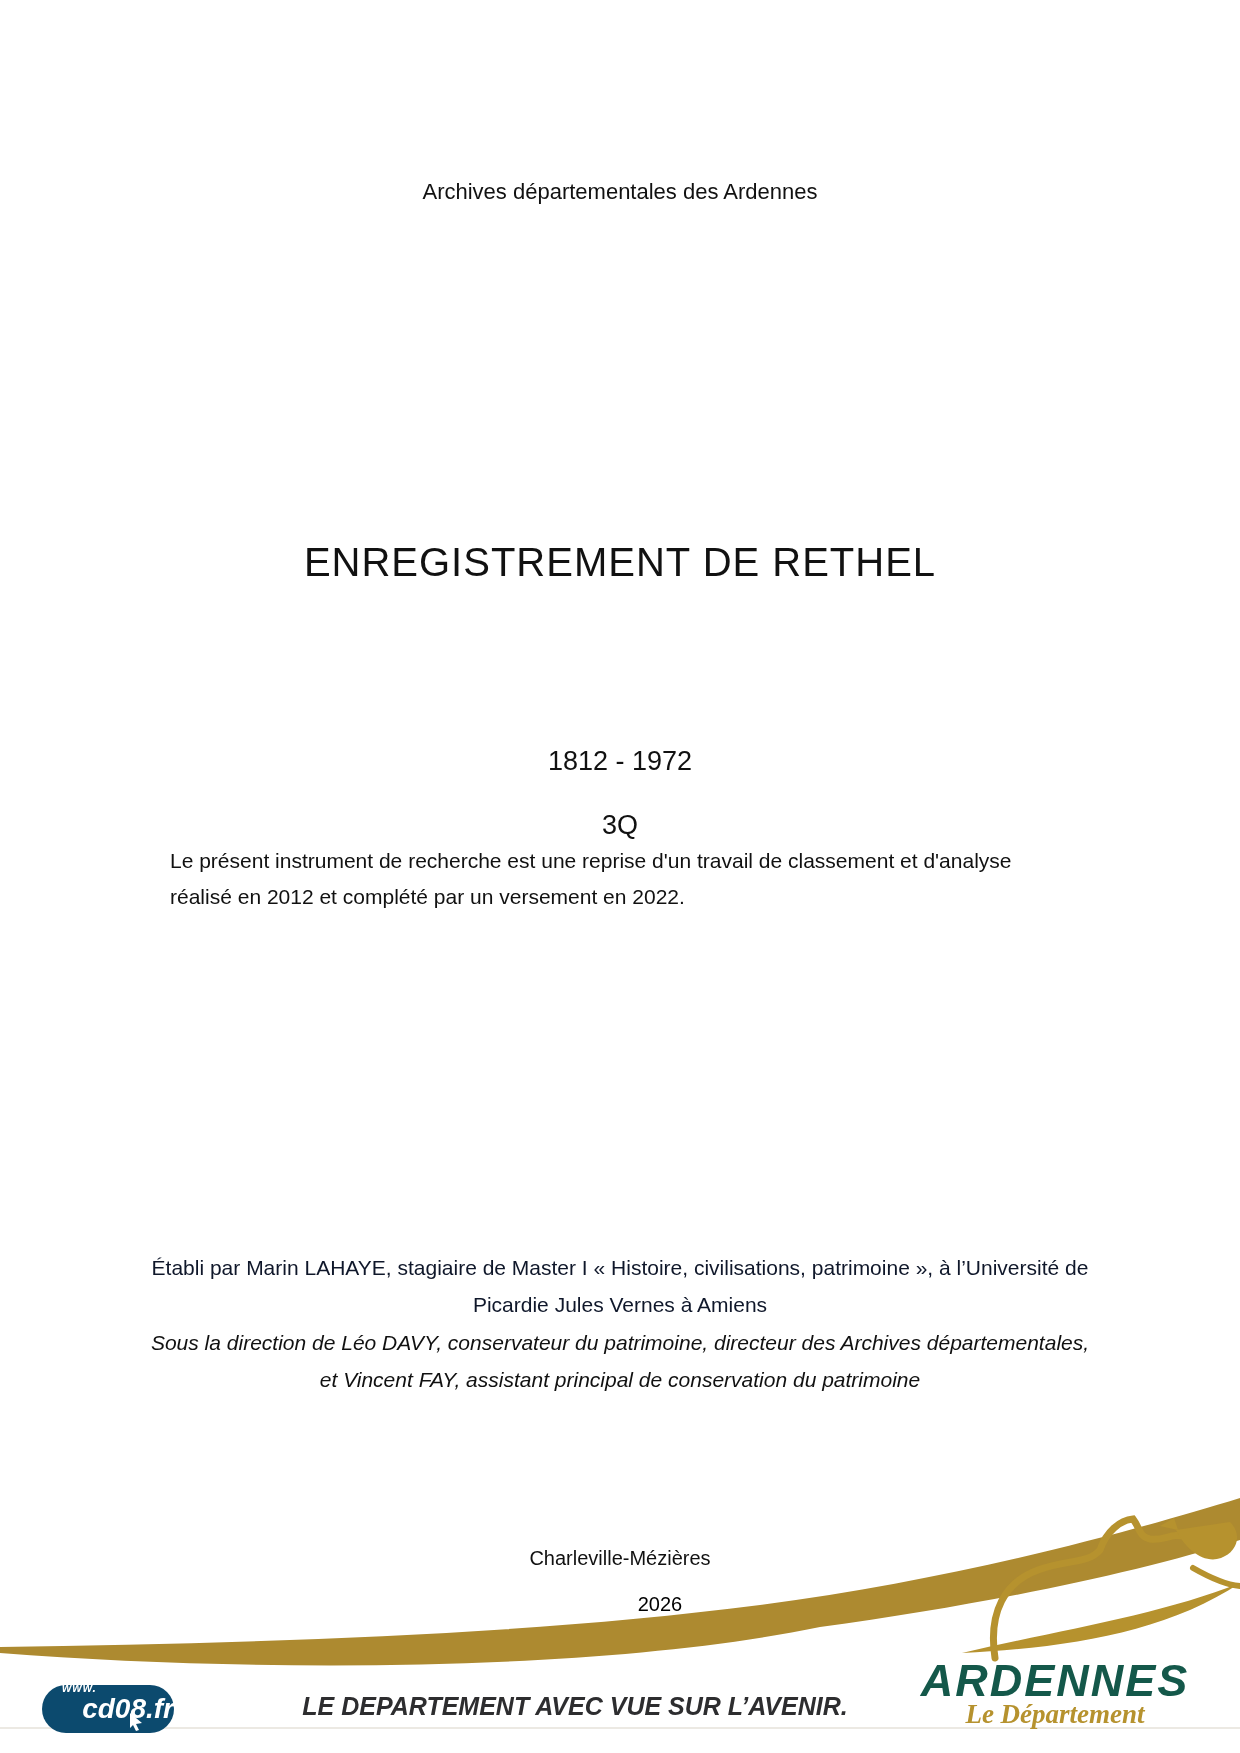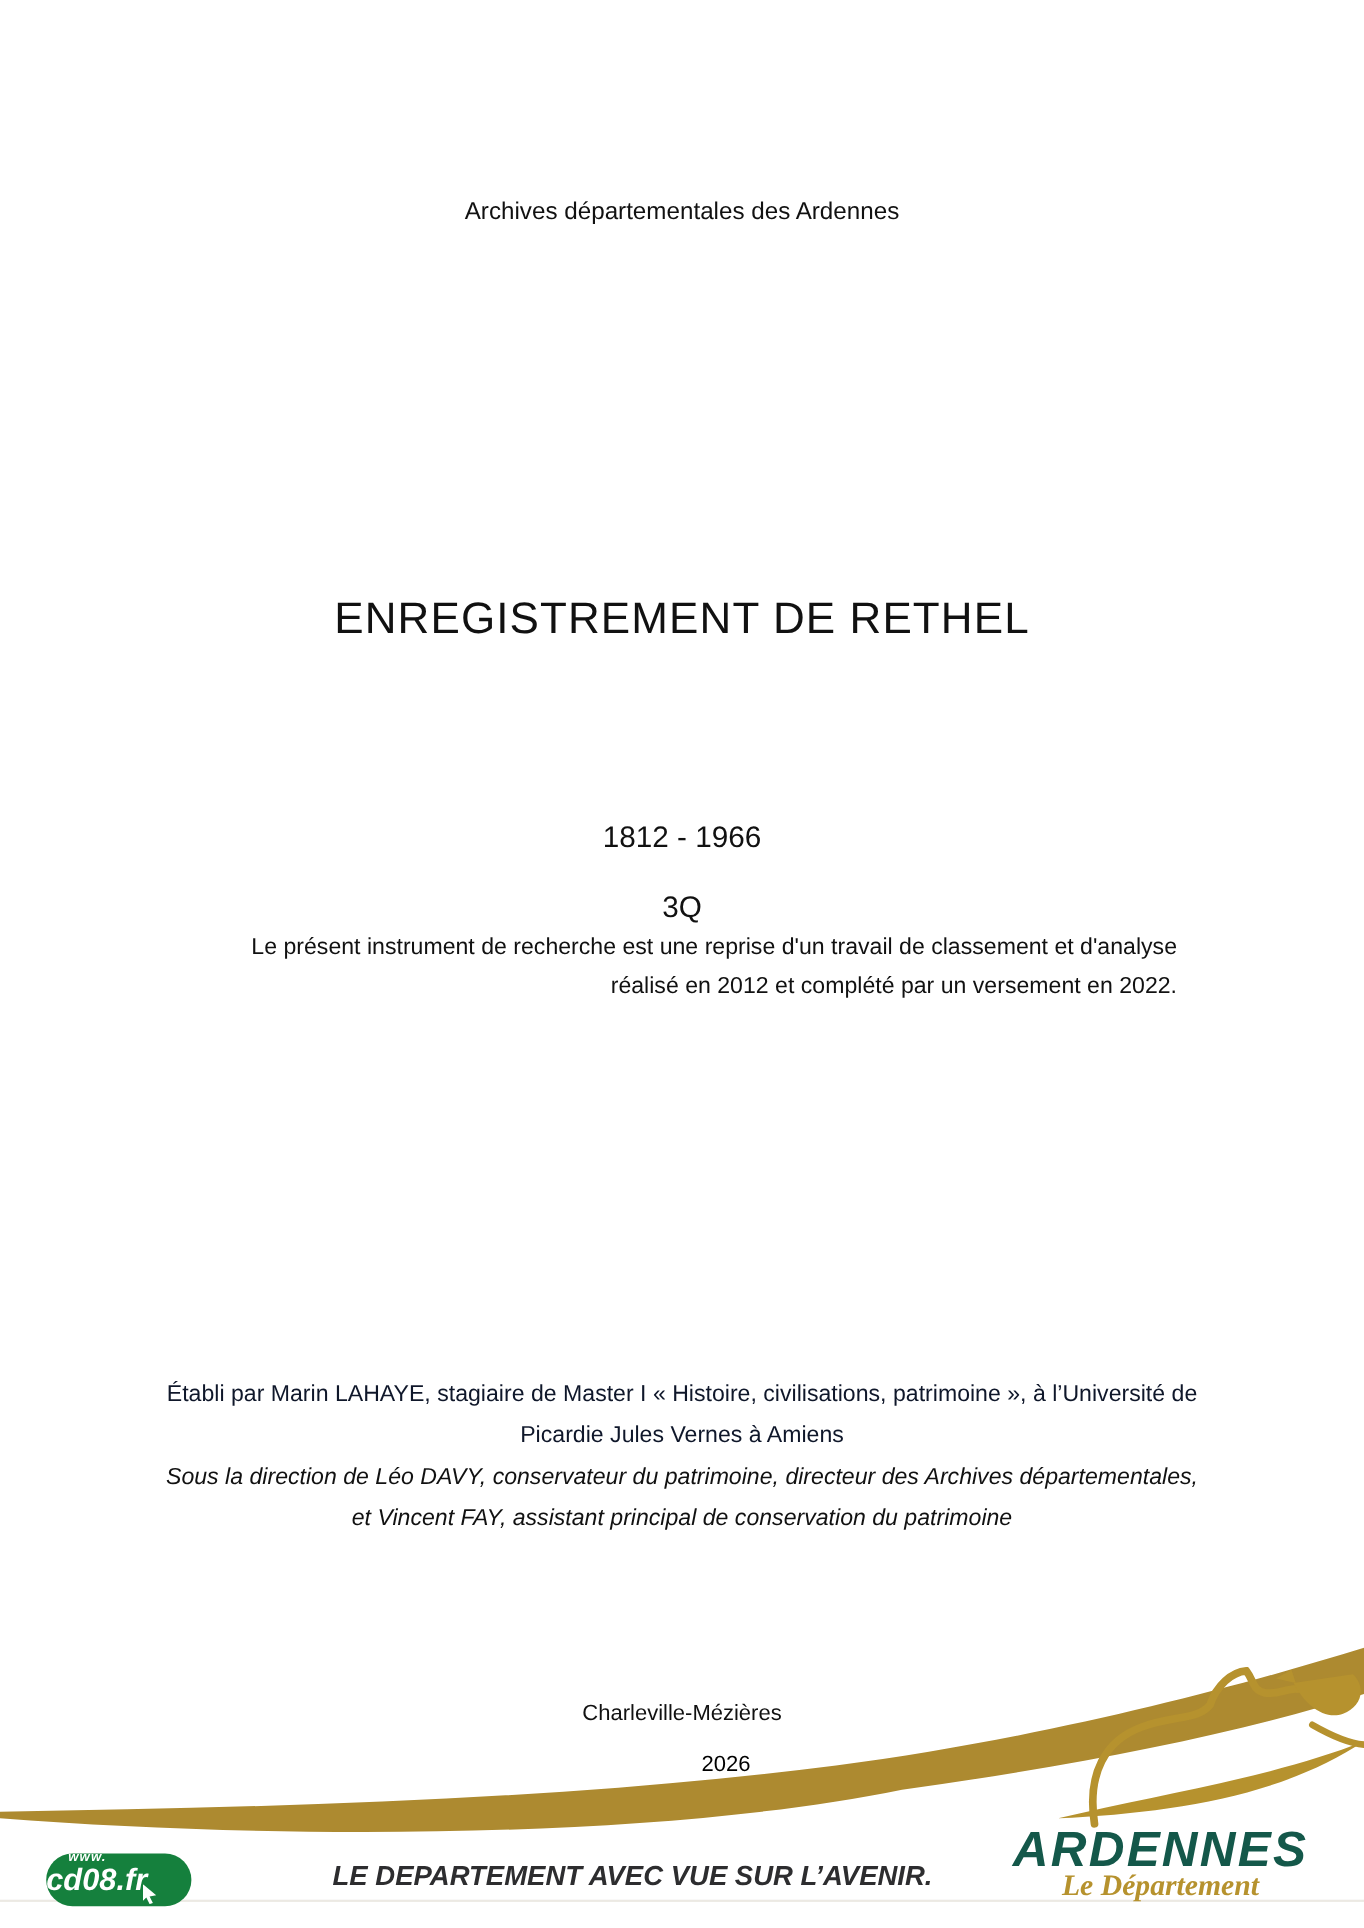--- a/index.html
+++ b/index.html
@@ -6,33 +6,33 @@
   body{
     width:1240px;height:1753px;position:relative;background:#ffffff;
     font-family:"Liberation Sans", sans-serif;color:#1c1c1c;overflow:hidden;
   }
   .abs{position:absolute;}
   .centered{left:0;width:1240px;text-align:center;margin-top:27px;}
   .institution{top:152px;font-size:22px;color:#111;}
   .doc-title{top:513px;font-size:40px;letter-spacing:1px;color:#111;}
   .date-range{top:719px;font-size:27px;color:#111;}
   .cote{top:783px;font-size:27px;color:#111;}
-  .presentation{top:843px;left:170px;width:900px;text-align:right;font-size:21px;line-height:36px;color:#111;}
+  .presentation{top:843px;left:170px;width:900px;text-align:left;font-size:21px;line-height:36px;color:#111;}
   .credits1{top:1249px;left:140px;width:960px;text-align:center;font-size:21px;line-height:37px;color:#0f172a;}
   .credits2{top:1324px;left:140px;width:960px;text-align:center;font-size:21px;line-height:37px;color:#111;font-style:italic;}
   .place{top:1520px;font-size:20px;color:#111;}
   .year{top:1566px;font-size:20px;color:#000000;padding-left:40px;}
 
   .footer-art{top:1490px;left:0;width:1240px;height:263px;}
   .faint-line{top:1727px;left:0;width:1240px;height:2px;background:#ecean;}
   .faint-line{background:#ece9e3;}
 
   .cd08-badge{
-    top:1685px;left:42px;width:132px;height:48px;background:#15803d;
-    border-radius:26px;color:#fff;text-align:left;
+    top:1685px;left:42px;width:132px;height:48px;background:#0c4a6e;
+    border-radius:26px;color:#fff;text-align:right;
   }
   .cd08-text{
     position:absolute;left:0;top:8px;width:100%;
     font-size:28px;font-weight:bold;font-style:italic;letter-spacing:0px;color:#fff;
   }
   .cd08-www{
     position:absolute;left:20px;top:-4px;font-size:12px;font-weight:bold;
     font-style:italic;color:#fff;letter-spacing:1px;
   }
   .cd08-cursor{position:absolute;left:86px;top:28px;width:16px;height:18px;}
@@ -52,21 +52,21 @@
     font-size:27px;font-weight:bold;font-style:italic;color:#b6922e;line-height:27px;
   }
 </style>
 </head>
 <body>
 
 <div class="abs centered institution">Archives départementales des Ardennes</div>
 
 <div class="abs centered doc-title">ENREGISTREMENT DE RETHEL</div>
 
-<div class="abs centered date-range">1812 - 1966</div>
+<div class="abs centered date-range">1812 - 1972</div>
 
 <div class="abs centered cote">3Q</div>
 
 <div class="abs presentation">Le présent instrument de recherche est une reprise d'un travail de classement et d'analyse réalisé en 2012 et complété par un versement en 2022.</div>
 
 <div class="abs credits1">Établi par Marin LAHAYE, stagiaire de Master I « Histoire, civilisations, patrimoine », à l’Université de Picardie Jules Vernes à Amiens</div>
 
 <div class="abs credits2">Sous la direction de Léo DAVY, conservateur du patrimoine, directeur des Archives départementales, et Vincent FAY, assistant principal de conservation du patrimoine</div>
 
 <div class="abs centered place">Charleville-Mézières</div>

